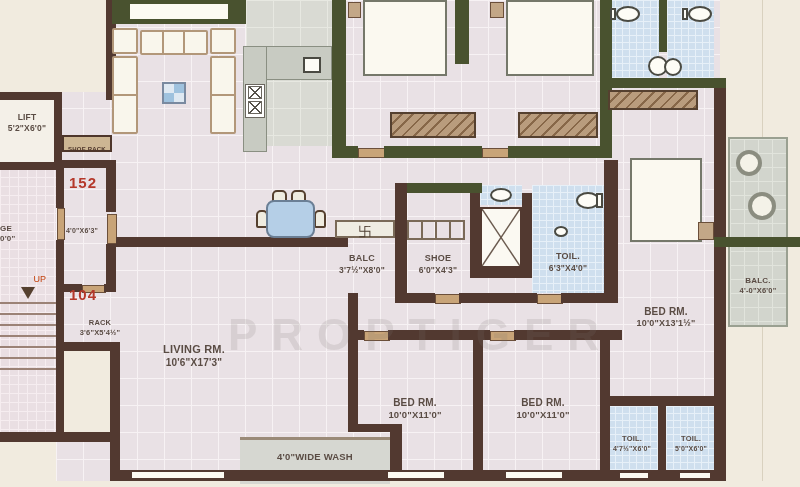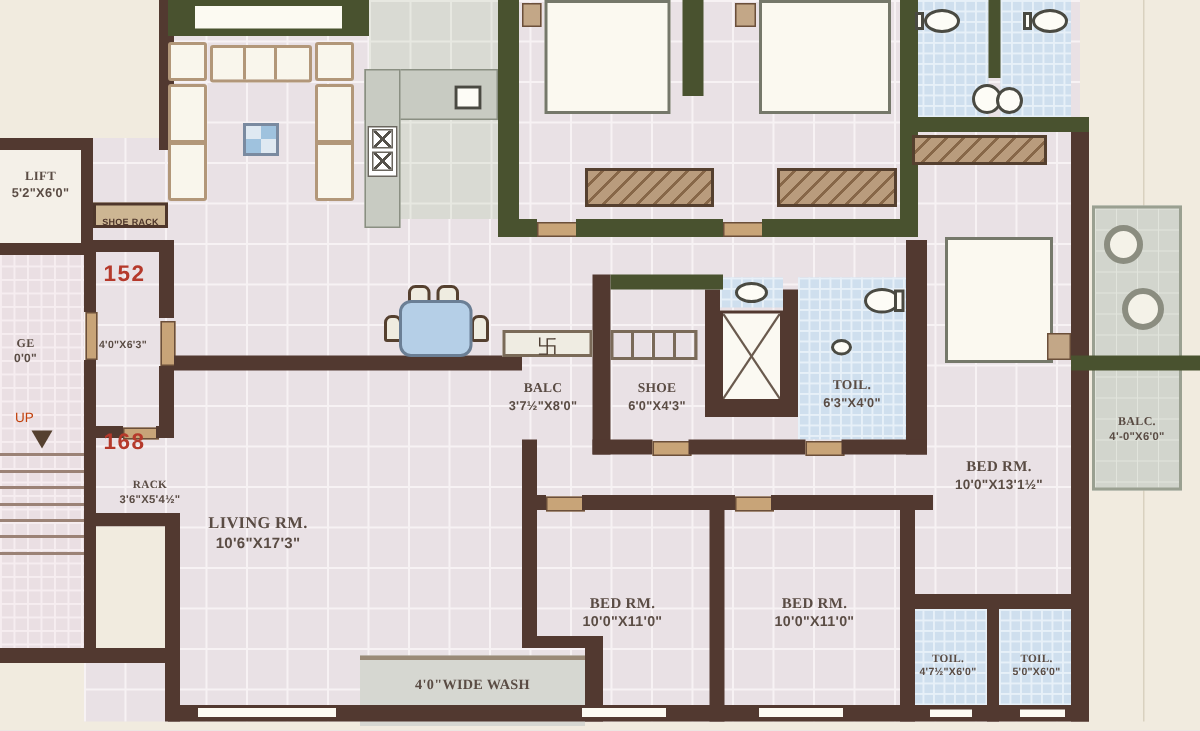--- a/index.html
+++ b/index.html
@@ -30,26 +30,26 @@
   .burn{background:linear-gradient(45deg,transparent 44%,#55514a 44% 56%,transparent 56%),linear-gradient(-45deg,transparent 44%,#55514a 44% 56%,transparent 56%),#fff;border:1px solid #6a665e;box-sizing:border-box;}
   .shelf{background:#efece2;border:2px solid #7a6a58;box-sizing:border-box;}
   .cells{background:repeating-linear-gradient(90deg,transparent 0 12px,#7a6a58 12px 14px);}
   .stairs{background:repeating-linear-gradient(180deg,#9b8276 0 2px,transparent 2px 11px);}
   .table{background:conic-gradient(#9fc2de 25%,#dfe9f2 0 50%,#9fc2de 0 75%,#dfe9f2 0);border:2px solid #7a8aa0;box-sizing:border-box;}
   .dintbl{background:#b5cfe7;border:2px solid #6b7f95;border-radius:8px;box-sizing:border-box;}
   .chair{background:#efece0;border:2px solid #55402f;border-radius:5px 5px 2px 2px;box-sizing:border-box;}
   .balc-outline{border:2px solid #9aa091;box-sizing:border-box;}
   
   .lbl{color:#5a4c44;font-weight:700;text-align:center;line-height:1.3;letter-spacing:0.2px;}
-  .lbl .nm{display:block;font-family:Liberation Serif, serif;}
+  .lbl .nm{display:block;}
   .lbl .dm{display:block;}
   .red{color:#b5392b;font-weight:700;letter-spacing:1px;}
   .wm{color:rgba(125,118,110,0.16);font-weight:700;letter-spacing:14px;font-size:44px;white-space:nowrap;}
   .swas{color:#4e3e32;font-weight:400;}
-  .upwrap{color:#c2410c;font-weight:400;text-align:left;}
+  .upwrap{color:#c2410c;font-weight:400;text-align:right;}
   .tri{width:0;height:0;border-left:7px solid transparent;border-right:7px solid transparent;border-top:12px solid #55402f;margin:1px auto 0;}
 </style>
 </head>
 <body>
 
 <div class="plan">
 
   <div class="abs floor" style="left:56px;top:0;width:664px;height:481px;"></div>
   <div class="abs fine" style="left:0;top:168px;width:56px;height:264px;"></div>
   <div class="abs cream" style="left:0;top:0;width:106px;height:92px;"></div>
@@ -196,38 +196,38 @@
   <div class="abs" style="left:62px;top:135px;width:50px;height:17px;background:#cdb693;border:2px solid #4e362b;box-sizing:border-box;text-align:center;">
     <span class="lbl" style="font-size:6px;line-height:13px;color:#4e362b;">SHOE RACK</span>
   </div>
 
   <div class="abs upwrap" style="left:10px;top:268px;width:36px;">
     <span style="font-size:9px;">UP</span>
     <div class="tri"></div>
   </div>
 
   <div class="abs red" style="left:58px;top:174px;width:50px;font-size:15px;text-align:center;">152</div>
-  <div class="abs red" style="left:58px;top:286px;width:50px;font-size:15px;text-align:center;">168</div>
+  <div class="abs red" style="left:58px;top:286px;width:50px;font-size:15px;text-align:center;">104</div>
 
   <div class="abs lbl" style="left:0;top:112px;width:54px;font-size:8.5px;">
     <span class="nm">LIFT</span>
     <span class="dm">5'2"X6'0"</span>
   </div>
-  <div class="abs lbl" style="left:0;top:224px;width:34px;font-size:8px;text-align:center;">
+  <div class="abs lbl" style="left:0;top:224px;width:34px;font-size:8px;text-align:left;">
     <span class="nm">GE</span>
     <span class="dm">0'0"</span>
   </div>
   <div class="abs lbl" style="left:56px;top:226px;width:52px;font-size:7px;">
     <span class="dm">4'0"X6'3"</span>
   </div>
   <div class="abs lbl" style="left:68px;top:318px;width:64px;font-size:7.5px;">
     <span class="nm">RACK</span>
     <span class="dm">3'6"X5'4½"</span>
   </div>
-  <div class="abs lbl" style="left:122px;top:342px;width:100px;font-size:11px;">
+  <div class="abs lbl" style="left:144px;top:342px;width:100px;font-size:11px;">
     <span class="nm">LIVING RM.</span>
     <span class="dm" style="font-size:10px;">10'6"X17'3"</span>
   </div>
   <div class="abs lbl" style="left:328px;top:253px;width:68px;font-size:9px;">
     <span class="nm">BALC</span>
     <span class="dm" style="font-size:8.5px;">3'7½"X8'0"</span>
   </div>
   <div class="abs lbl" style="left:406px;top:253px;width:64px;font-size:9px;">
     <span class="nm">SHOE</span>
     <span class="dm" style="font-size:8.5px;">6'0"X4'3"</span>
@@ -257,14 +257,15 @@
     <span class="dm" style="font-size:7px;">4'7½"X6'0"</span>
   </div>
   <div class="abs lbl" style="left:664px;top:434px;width:54px;font-size:7.5px;">
     <span class="nm">TOIL.</span>
     <span class="dm" style="font-size:7px;">5'0"X6'0"</span>
   </div>
   <div class="abs lbl" style="left:240px;top:451px;width:150px;font-size:9.5px;">
     <span class="nm">4'0"WIDE WASH</span>
   </div>
 
+  <div class="abs wm" style="left:228px;top:310px;">PROPTIGER</div>
 
 </div>
 
 </body></html>

